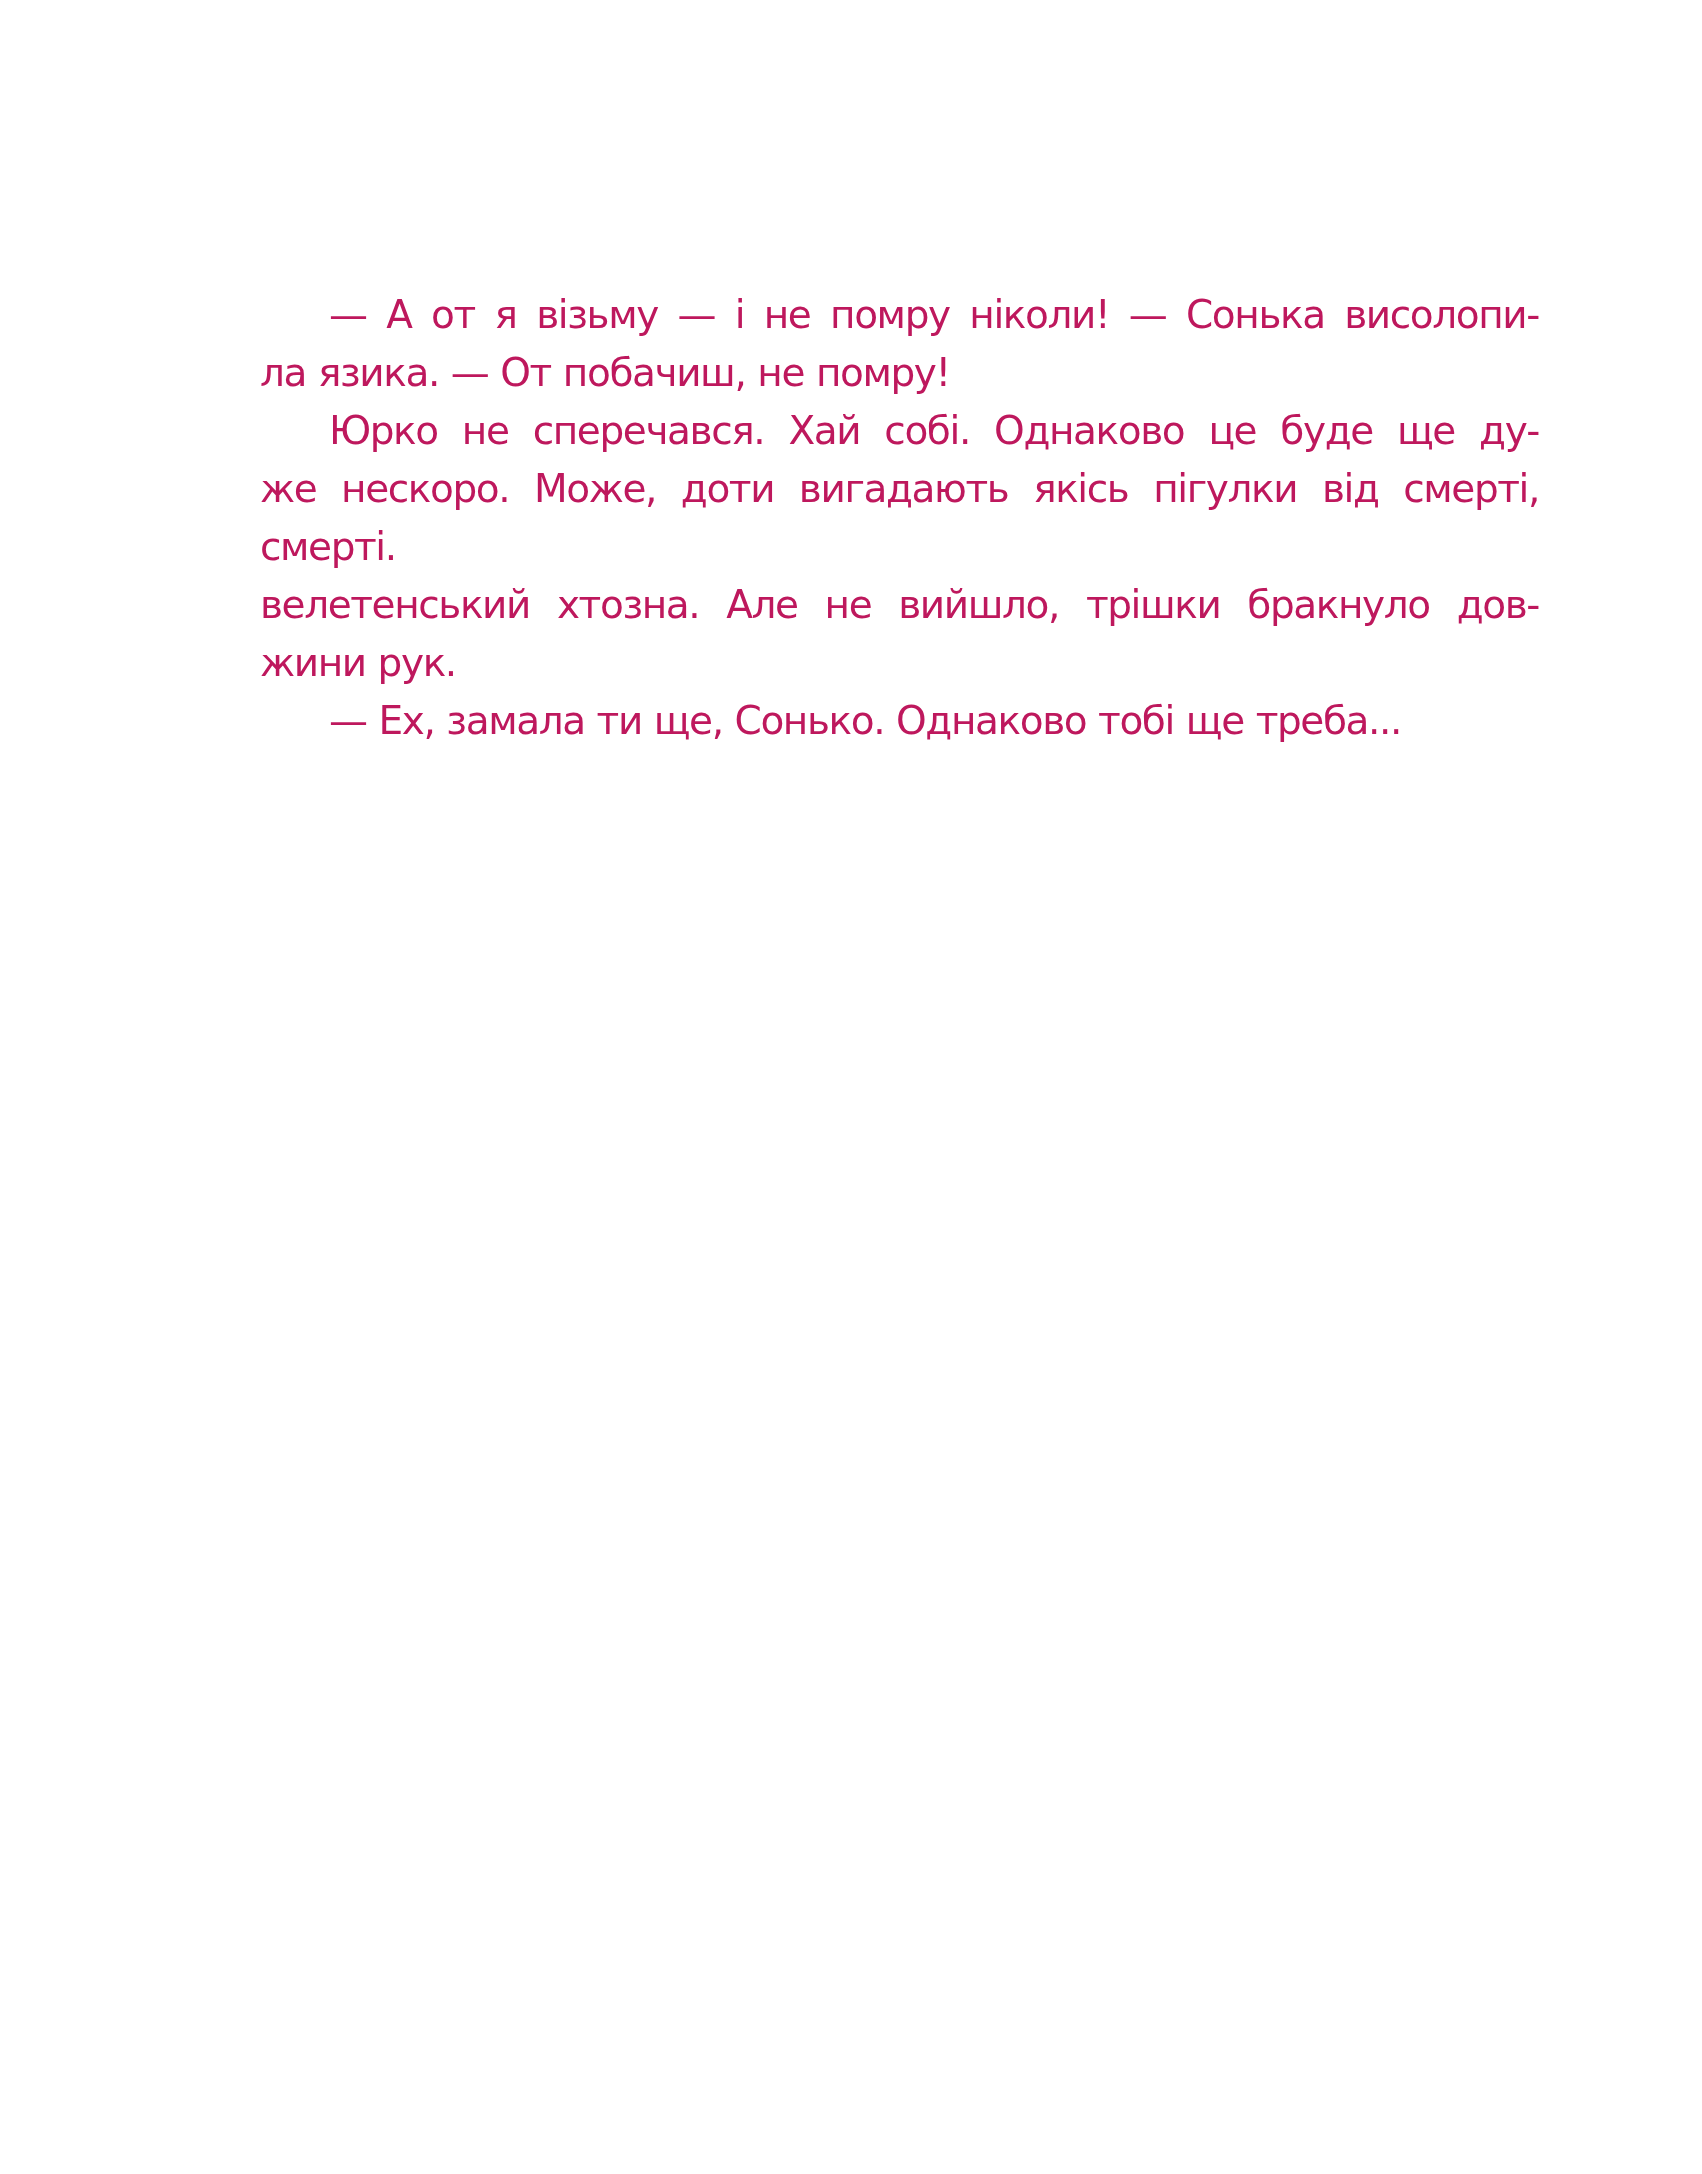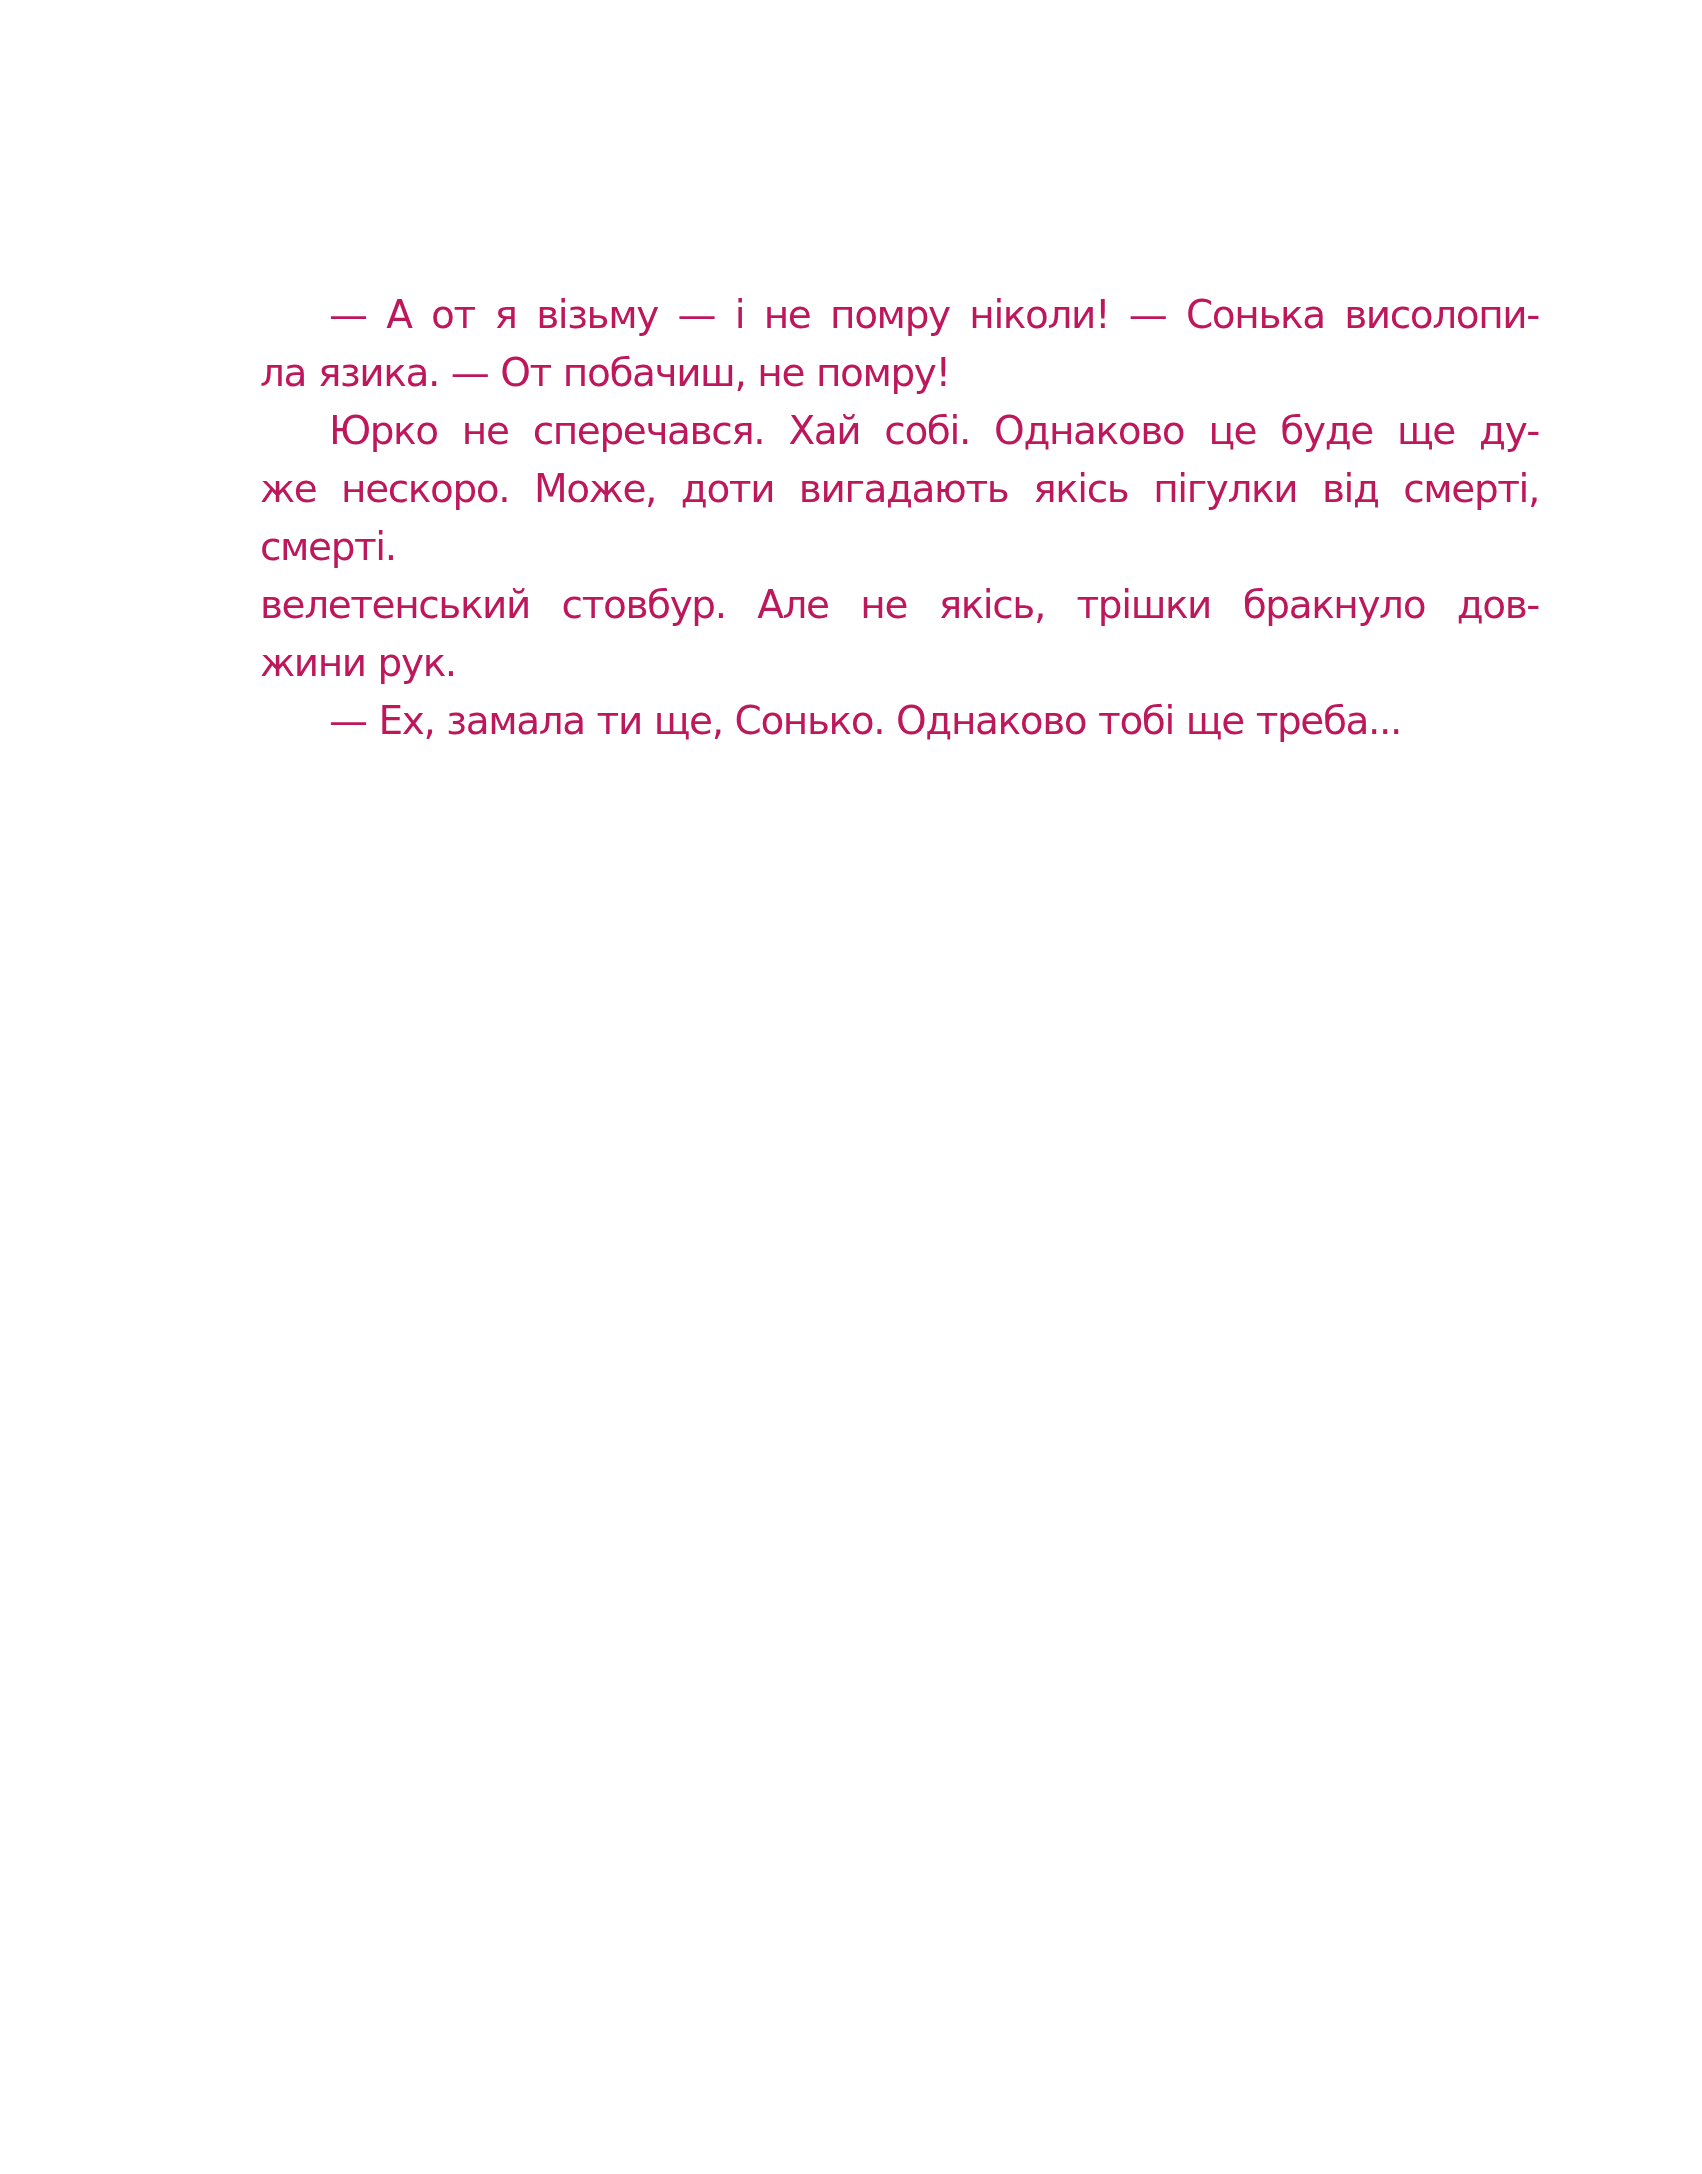--- a/index.html
+++ b/index.html
@@ -54,21 +54,21 @@
     <div class="paragraph">
       <span class="line indent">— А от я візьму — і не помру ніколи! — Сонька висолопи-</span>
       <span class="line last">ла язика. — От побачиш, не помру!</span>
     </div>
     <div class="paragraph">
       <span class="line indent">Юрко не сперечався. Хай собі. Однаково це буде ще ду-</span>
       <span class="line">же нескоро. Може, доти вигадають якісь пігулки від смерті,</span>
       <span class="line last">смерті.</span>
     </div>
     <div class="paragraph">
-      <span class="line">велетенський стовбур. Але не якісь, трішки бракнуло дов-</span>
+      <span class="line">велетенський хтозна. Але не вийшло, трішки бракнуло дов-</span>
       <span class="line last">жини рук.</span>
     </div>
     <div class="paragraph">
       <span class="line indent last">— Ех, замала ти ще, Сонько. Однаково тобі ще треба...</span>
     </div>
   </div>
 </div>
 
 
 </body></html>

